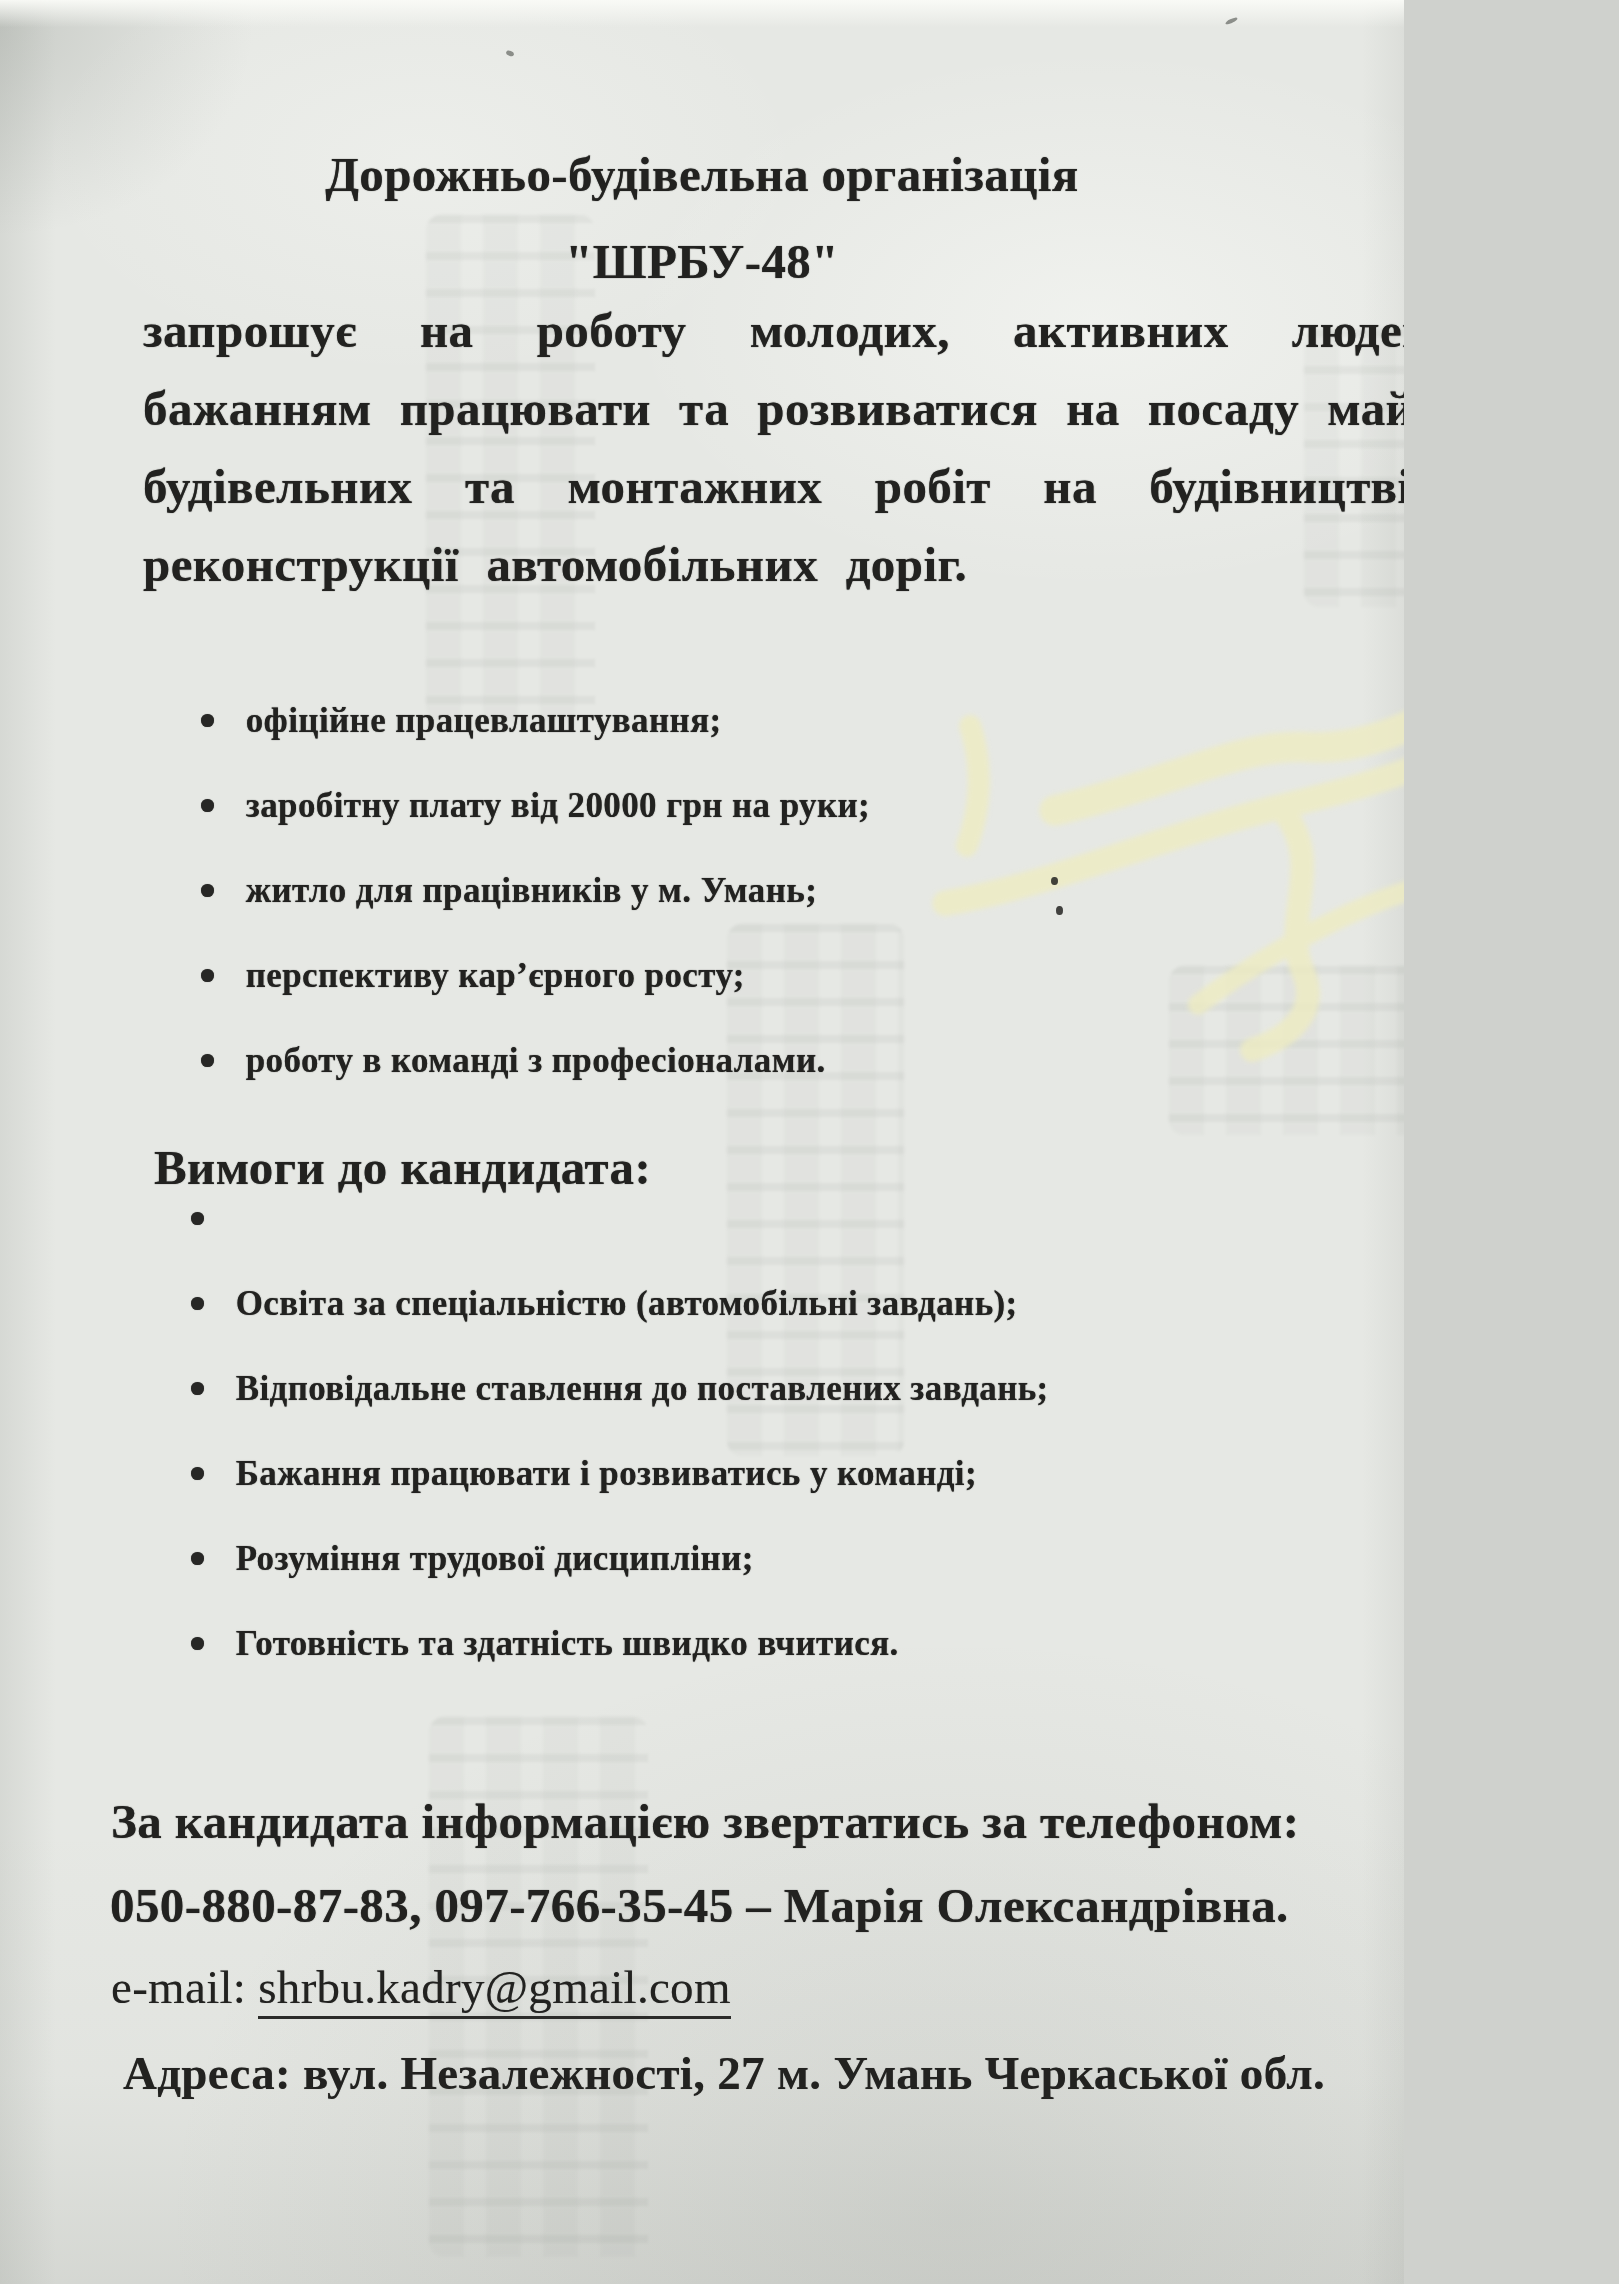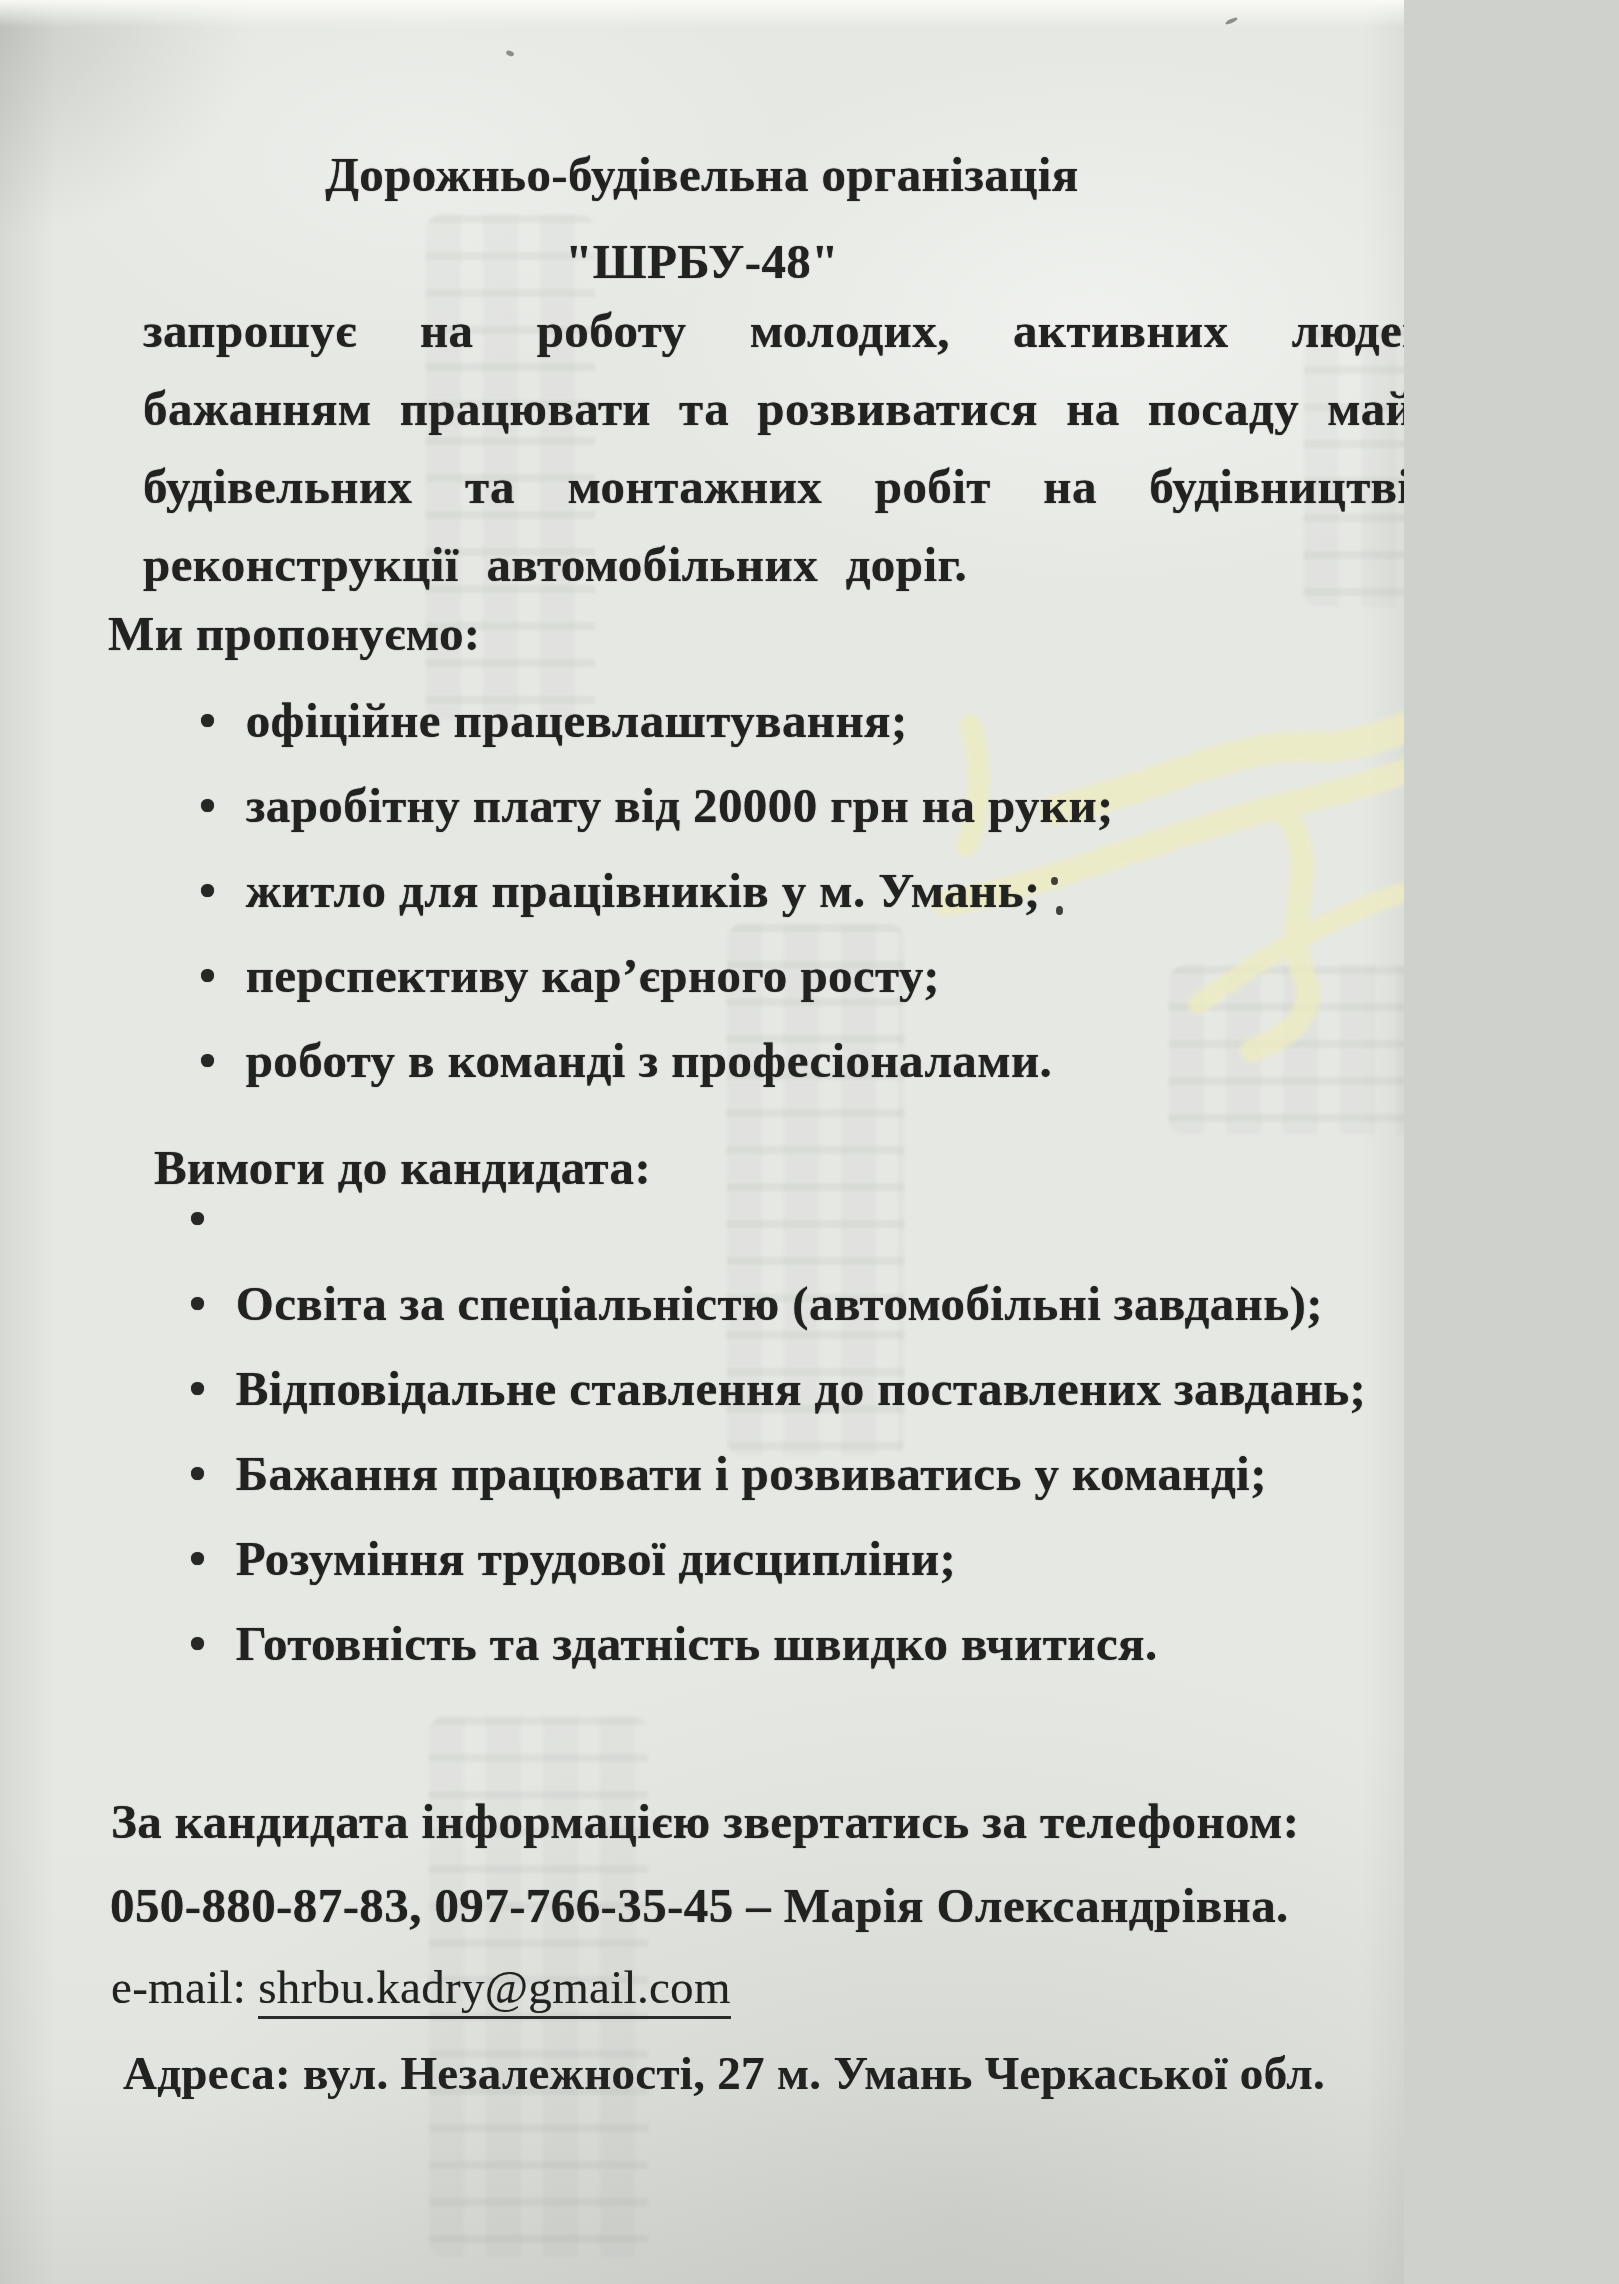--- a/index.html
+++ b/index.html
@@ -35,21 +35,21 @@
     text-align:justify;text-align-last:left;
     word-spacing:15px;
   }
   .section-h{font-size:49px;line-height:54px;}
   #offers-h{top:607px;left:108px;}
   #reqs-h{top:1141px;left:106px;margin-left:48px;}
   ul.doc-list{list-style:none;margin:0;padding:0;}
   ul.doc-list li{
     display:flex;align-items:center;
     height:85px;white-space:nowrap;
-    font-size:49px;
+    font-size:35px;
   }
   #offers{top:678px;left:201px;}
   #reqs{top:1176px;left:191px;}
   .dot{
     width:12.7px;height:12.7px;border-radius:50%;
     background:#27272五5;background:#272725;
     margin-right:32px;flex:0 0 auto;
     box-shadow:0 0 0.8px rgba(38,38,36,.7);
   }
   .contact-line{font-size:49px;line-height:56px;white-space:nowrap;}
@@ -103,21 +103,20 @@
   <div class="speck" id="speck-2"></div>
   <div class="speck" id="speck-3"></div>
   <div class="speck" id="speck-4"></div>
 
   <div class="abs center ink" id="org-line">Дорожньо-будівельна організація</div>
 
   <div class="abs center ink" id="org-name">"ШРБУ-48"</div>
 
   <div class="abs ink" id="intro">запрошує на роботу молодих, активних людей з бажанням працювати та розвиватися на посаду майстра будівельних та монтажних робіт на будівництві та реконструкції автомобільних доріг.</div>
 
-  <div class="abs ink section-h" id="offers-h">Ми пропонуємо:</div>
 
   <ul class="abs doc-list" id="offers">
     <li>
       <span class="dot"></span>
       <span class="ink">офіційне працевлаштування;</span>
     </li>
     <li>
       <span class="dot"></span>
       <span class="ink">заробітну плату від 20000 грн на руки;</span>
     </li>

